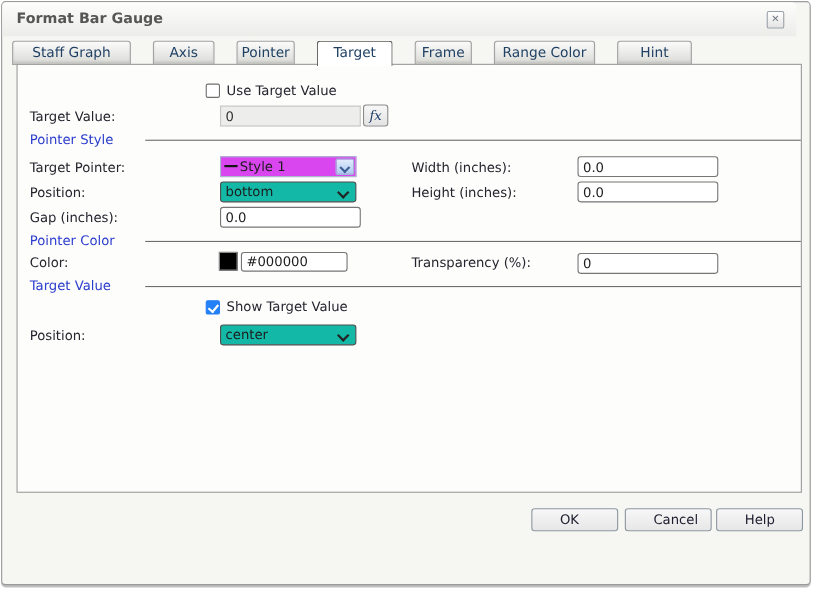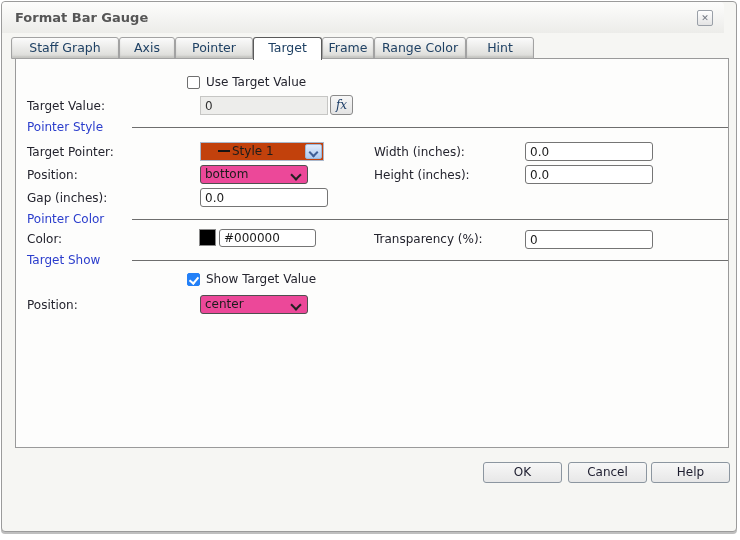--- a/index.html
+++ b/index.html
@@ -35,27 +35,27 @@
   .tabs{
     position:absolute;left:9px;top:34px;height:23px;right:6px;
     display:flex;align-items:flex-end;z-index:3;
   }
   .tab{
     box-sizing:border-box;height:22px;line-height:20px;text-align:center;
     font-size:12.5px;color:#1f4164;
     background:linear-gradient(#fbfbfb,#dadad6);
     border:1px solid #a2a2a2;border-radius:3px 3px 0 0;
     box-shadow:inset 0 -2px 2px rgba(0,0,0,0.10);
-    margin-right:0;cursor:pointer;
+    margin-right:20px;cursor:pointer;
   }
   .tab.active{
     height:23px;margin-bottom:-1px;background:#ffffff;
     border:1px solid #5a5a5a;border-bottom:none;box-shadow:none;z-index:4;
   }
-  .t0{width:108px}.t1{width:56px}.t2{width:78px}.t3{width:69px}
+  .t0{width:108px}.t1{width:56px}.t2{width:53px}.t3{width:69px}
   .t4{width:52px}.t5{width:92px}.t6{width:68px}
   
   .panel{
     position:absolute;left:13px;top:56px;width:714px;height:390px;
     background:#fdfdfc;border:1px solid #9a9a9a;box-sizing:border-box;z-index:2;
   }
   .lbl{position:absolute;font-size:12px;color:#24242e;white-space:nowrap;}
   .sec{position:absolute;font-size:12px;color:#2b3dcc;white-space:nowrap;}
   .rule{position:absolute;height:1px;background:#6e6e6e;left:116px;width:596px;}
   .txt{
@@ -67,34 +67,34 @@
   .txt.disabled{background:#ededeb;border:1px solid #c6c6c4;border-radius:0;color:#333;}
   .fx-btn{
     position:absolute;width:23px;height:20px;box-sizing:border-box;
     border:1px solid #8a8a8a;border-radius:3px;
     background:linear-gradient(#f7f7f7,#e3e3e3);
     font-family:"DejaVu Serif",serif;font-style:italic;font-size:12px;
     color:#1b3c66;text-align:center;line-height:18px;cursor:pointer;
   }
   
   .select{
-    position:absolute;box-sizing:border-box;height:19px;width:108px;
-    border:1px solid #4f4f4f;border-radius:3px;background:#ec4899;
+    position:absolute;box-sizing:border-box;height:19px;width:124px;
+    border:1px solid #4f4f4f;border-radius:3px;background:#14b8a6;
     font-size:12px;color:#1c1c1c;line-height:17px;padding:0 4px;cursor:pointer;
   }
   .select .chev{
     position:absolute;right:7px;top:5px;width:6px;height:6px;
     border-right:2px solid #222;border-bottom:2px solid #222;
     transform:rotate(45deg);
   }
   
   .combo{
     position:absolute;box-sizing:border-box;height:19px;width:124px;
-    border:1px solid #aab8cc;background:#c2410c;
-    font-size:12px;color:#1c1c1c;line-height:17px;padding:0 16px;cursor:pointer;
+    border:1px solid #aab8cc;background:#d946ef;
+    font-size:12px;color:#1c1c1c;line-height:17px;padding:0 2px;cursor:pointer;
   }
   .combo .dash{display:inline-block;width:12px;height:2px;background:#141414;vertical-align:middle;margin:0 2px 2px 1px;}
   .combo .cbtn{
     position:absolute;right:1px;top:1px;bottom:1px;width:17px;
     background:linear-gradient(#e2ecfc,#aecbf1);
     border:1px solid #9db8d8;border-radius:2px;box-sizing:border-box;
   }
   .combo .cbtn .chev{
     position:absolute;left:4px;top:4px;width:5px;height:5px;
     border-right:2px solid #3f5f96;border-bottom:2px solid #3f5f96;
@@ -112,21 +112,21 @@
   }
   .swatch{
     position:absolute;width:17px;height:17px;box-sizing:border-box;
     border:1px solid #8a8a8a;background:#000000;
   }
   
   .btn{
     position:absolute;width:79px;height:21px;box-sizing:border-box;
     border:1px solid #8c96a0;border-radius:3px;
     background:linear-gradient(#f7f7f7,#e7e7e7);
-    font-size:12px;color:#1c1c2e;text-align:center;line-height:19px;cursor:pointer;
+    font-size:12px;color:#1c1c2e;text-align:left;line-height:19px;cursor:pointer;padding-left:25px;
   }
 </style>
 </head>
 <body>
 
 <div class="dialog">
 
   <div class="titlebar">
     <span class="title">Format Bar Gauge</span>
     <span class="close-btn">✕</span>
@@ -177,21 +177,21 @@
 
     <span class="sec" style="left:11px;top:153px;">Pointer Color</span>
     <div class="rule" style="top:160px;"></div>
 
     <span class="lbl" style="left:11px;top:173px;">Color:</span>
     <span class="swatch" style="left:183px;top:170px;"></span>
     <input class="txt" style="left: 203px; top: 170px; width: 97px; height: 18px;" value="#000000">
     <span class="lbl" style="left:358px;top:173px;">Transparency (%):</span>
     <input class="txt" style="left: 509px; top: 171px; width: 128px;" value="0">
 
-    <span class="sec" style="left:11px;top:194px;">Target Show</span>
+    <span class="sec" style="left:11px;top:194px;">Target Value</span>
     <div class="rule" style="top:201px;"></div>
 
     <span class="cb checked" style="left:171px;top:214px;">
         <span class="mark"></span>
       </span>
     <span class="lbl" style="left:190px;top:213px;">Show Target Value</span>
 
     <span class="lbl" style="left:11px;top:239px;">Position:</span>
     <div class="select" style="left:184px;top:236px;">
       <span>center</span>

